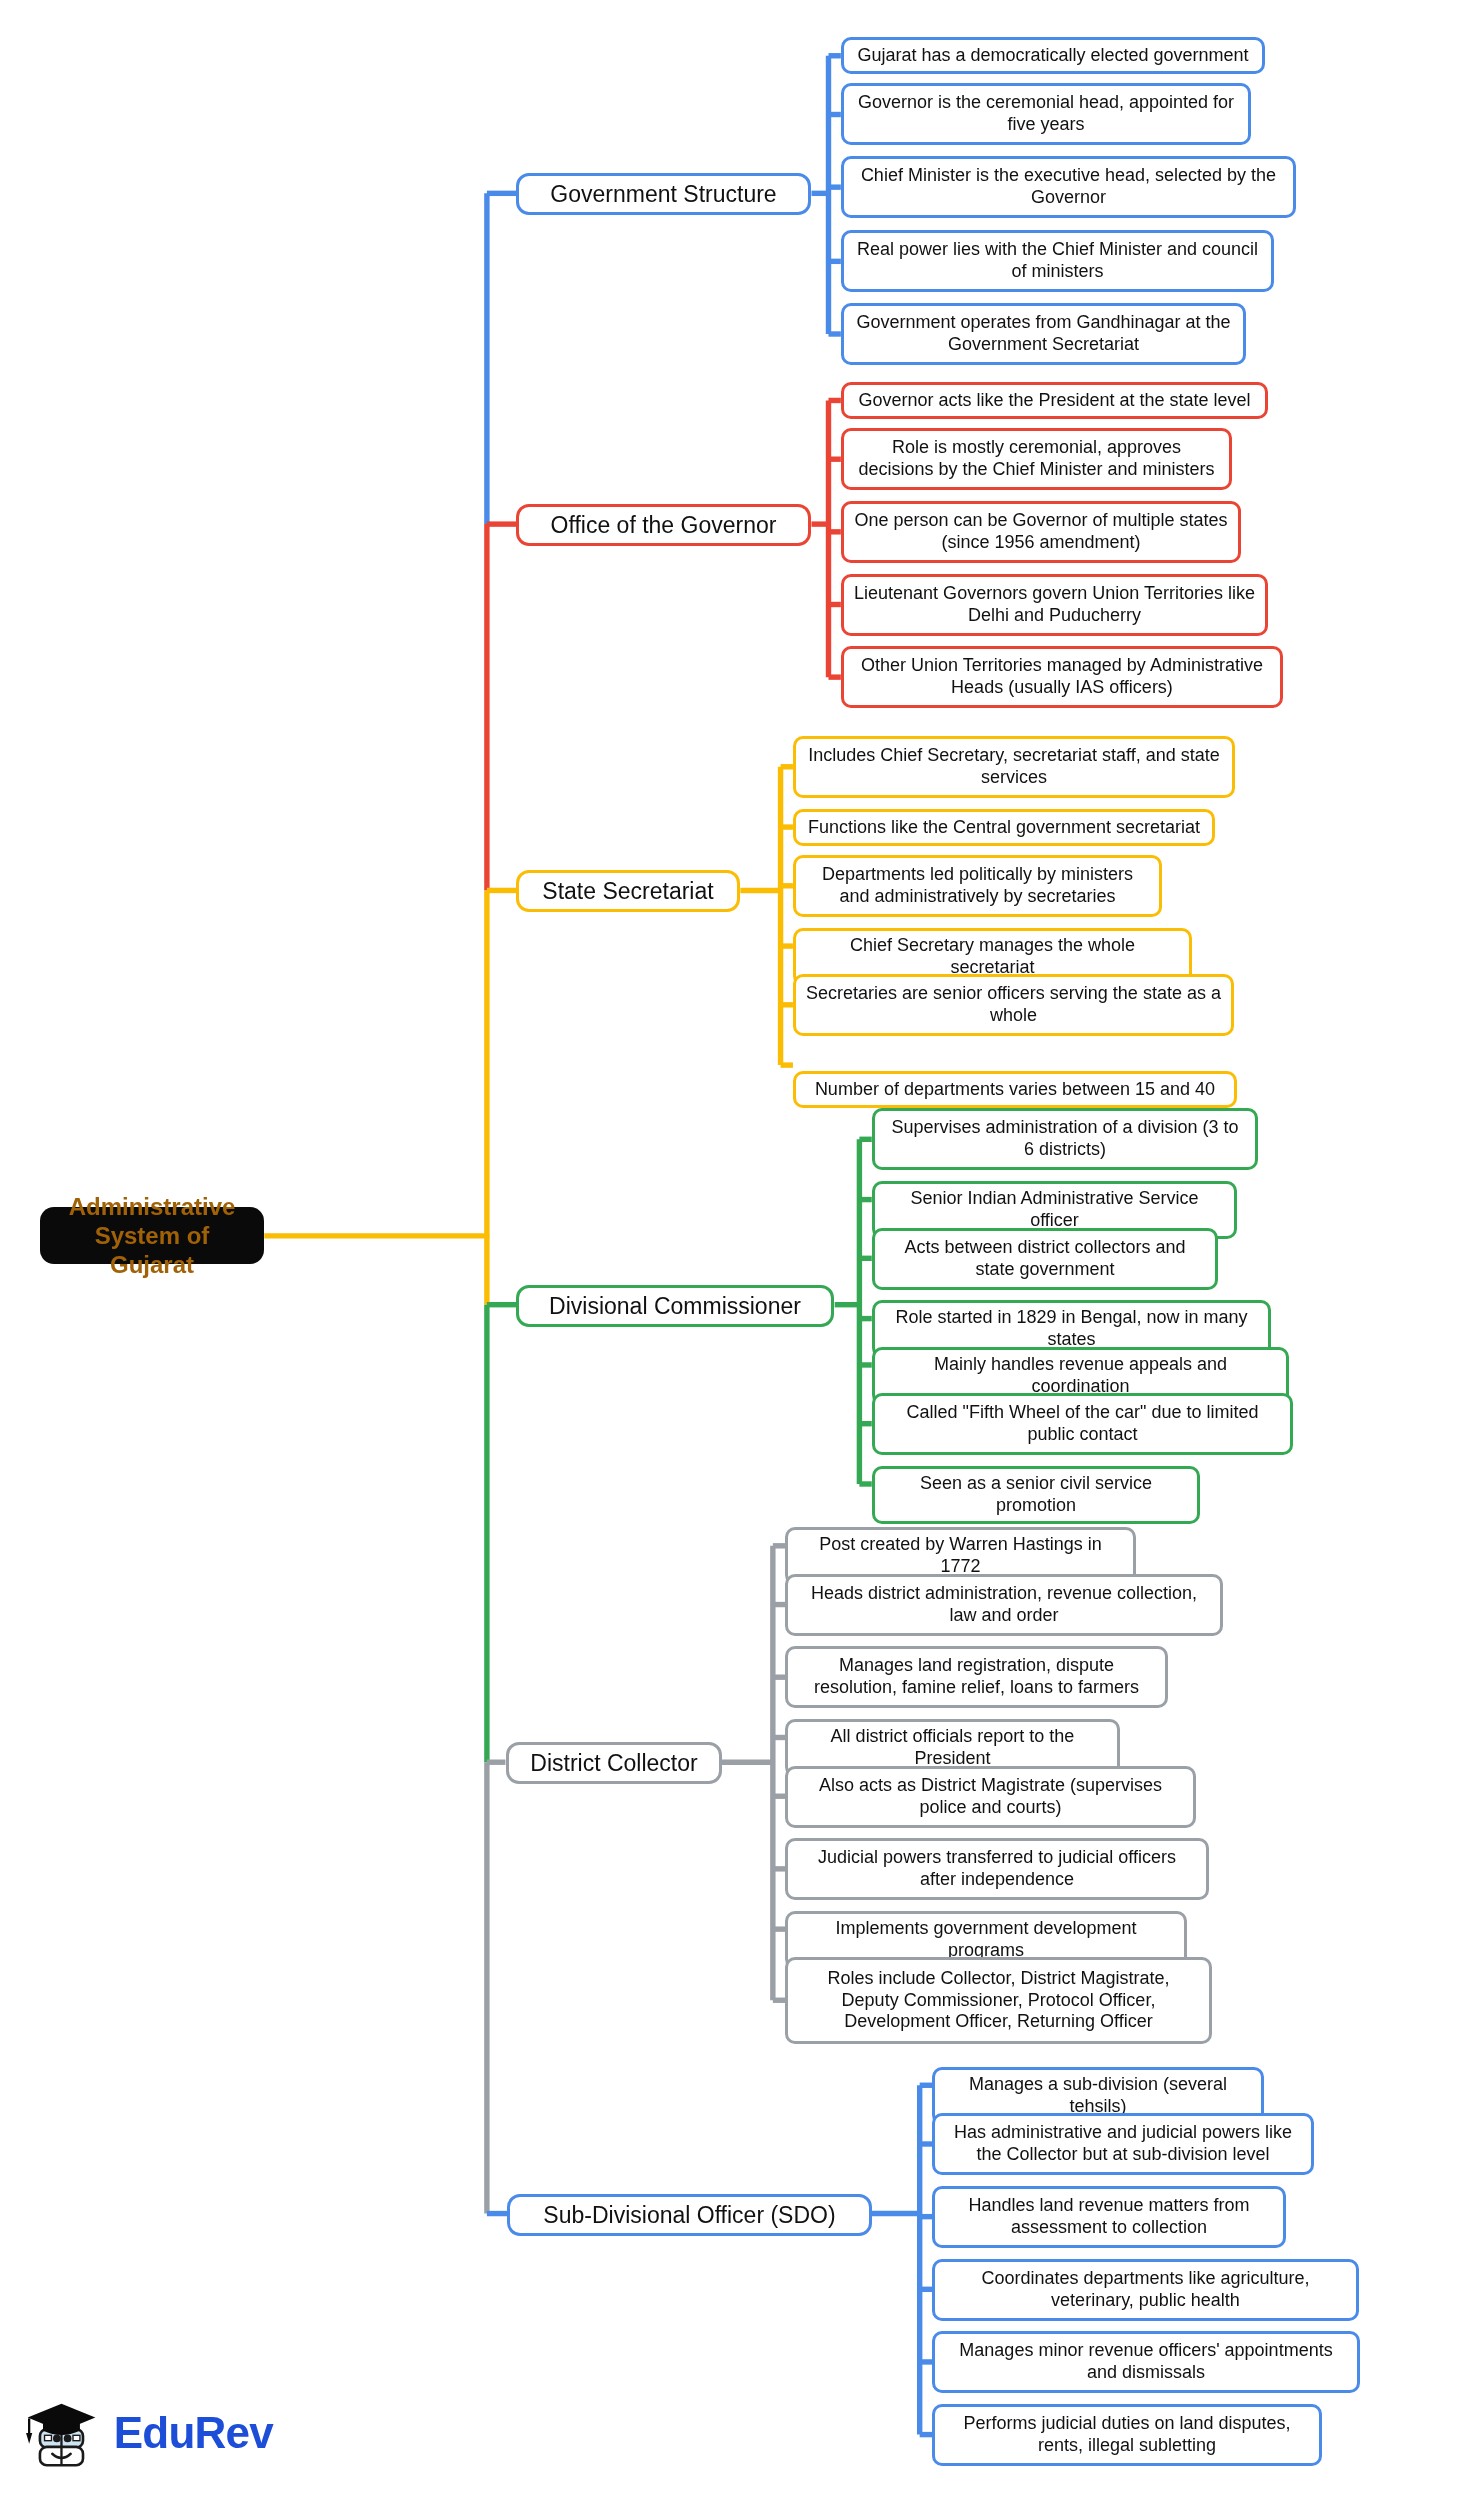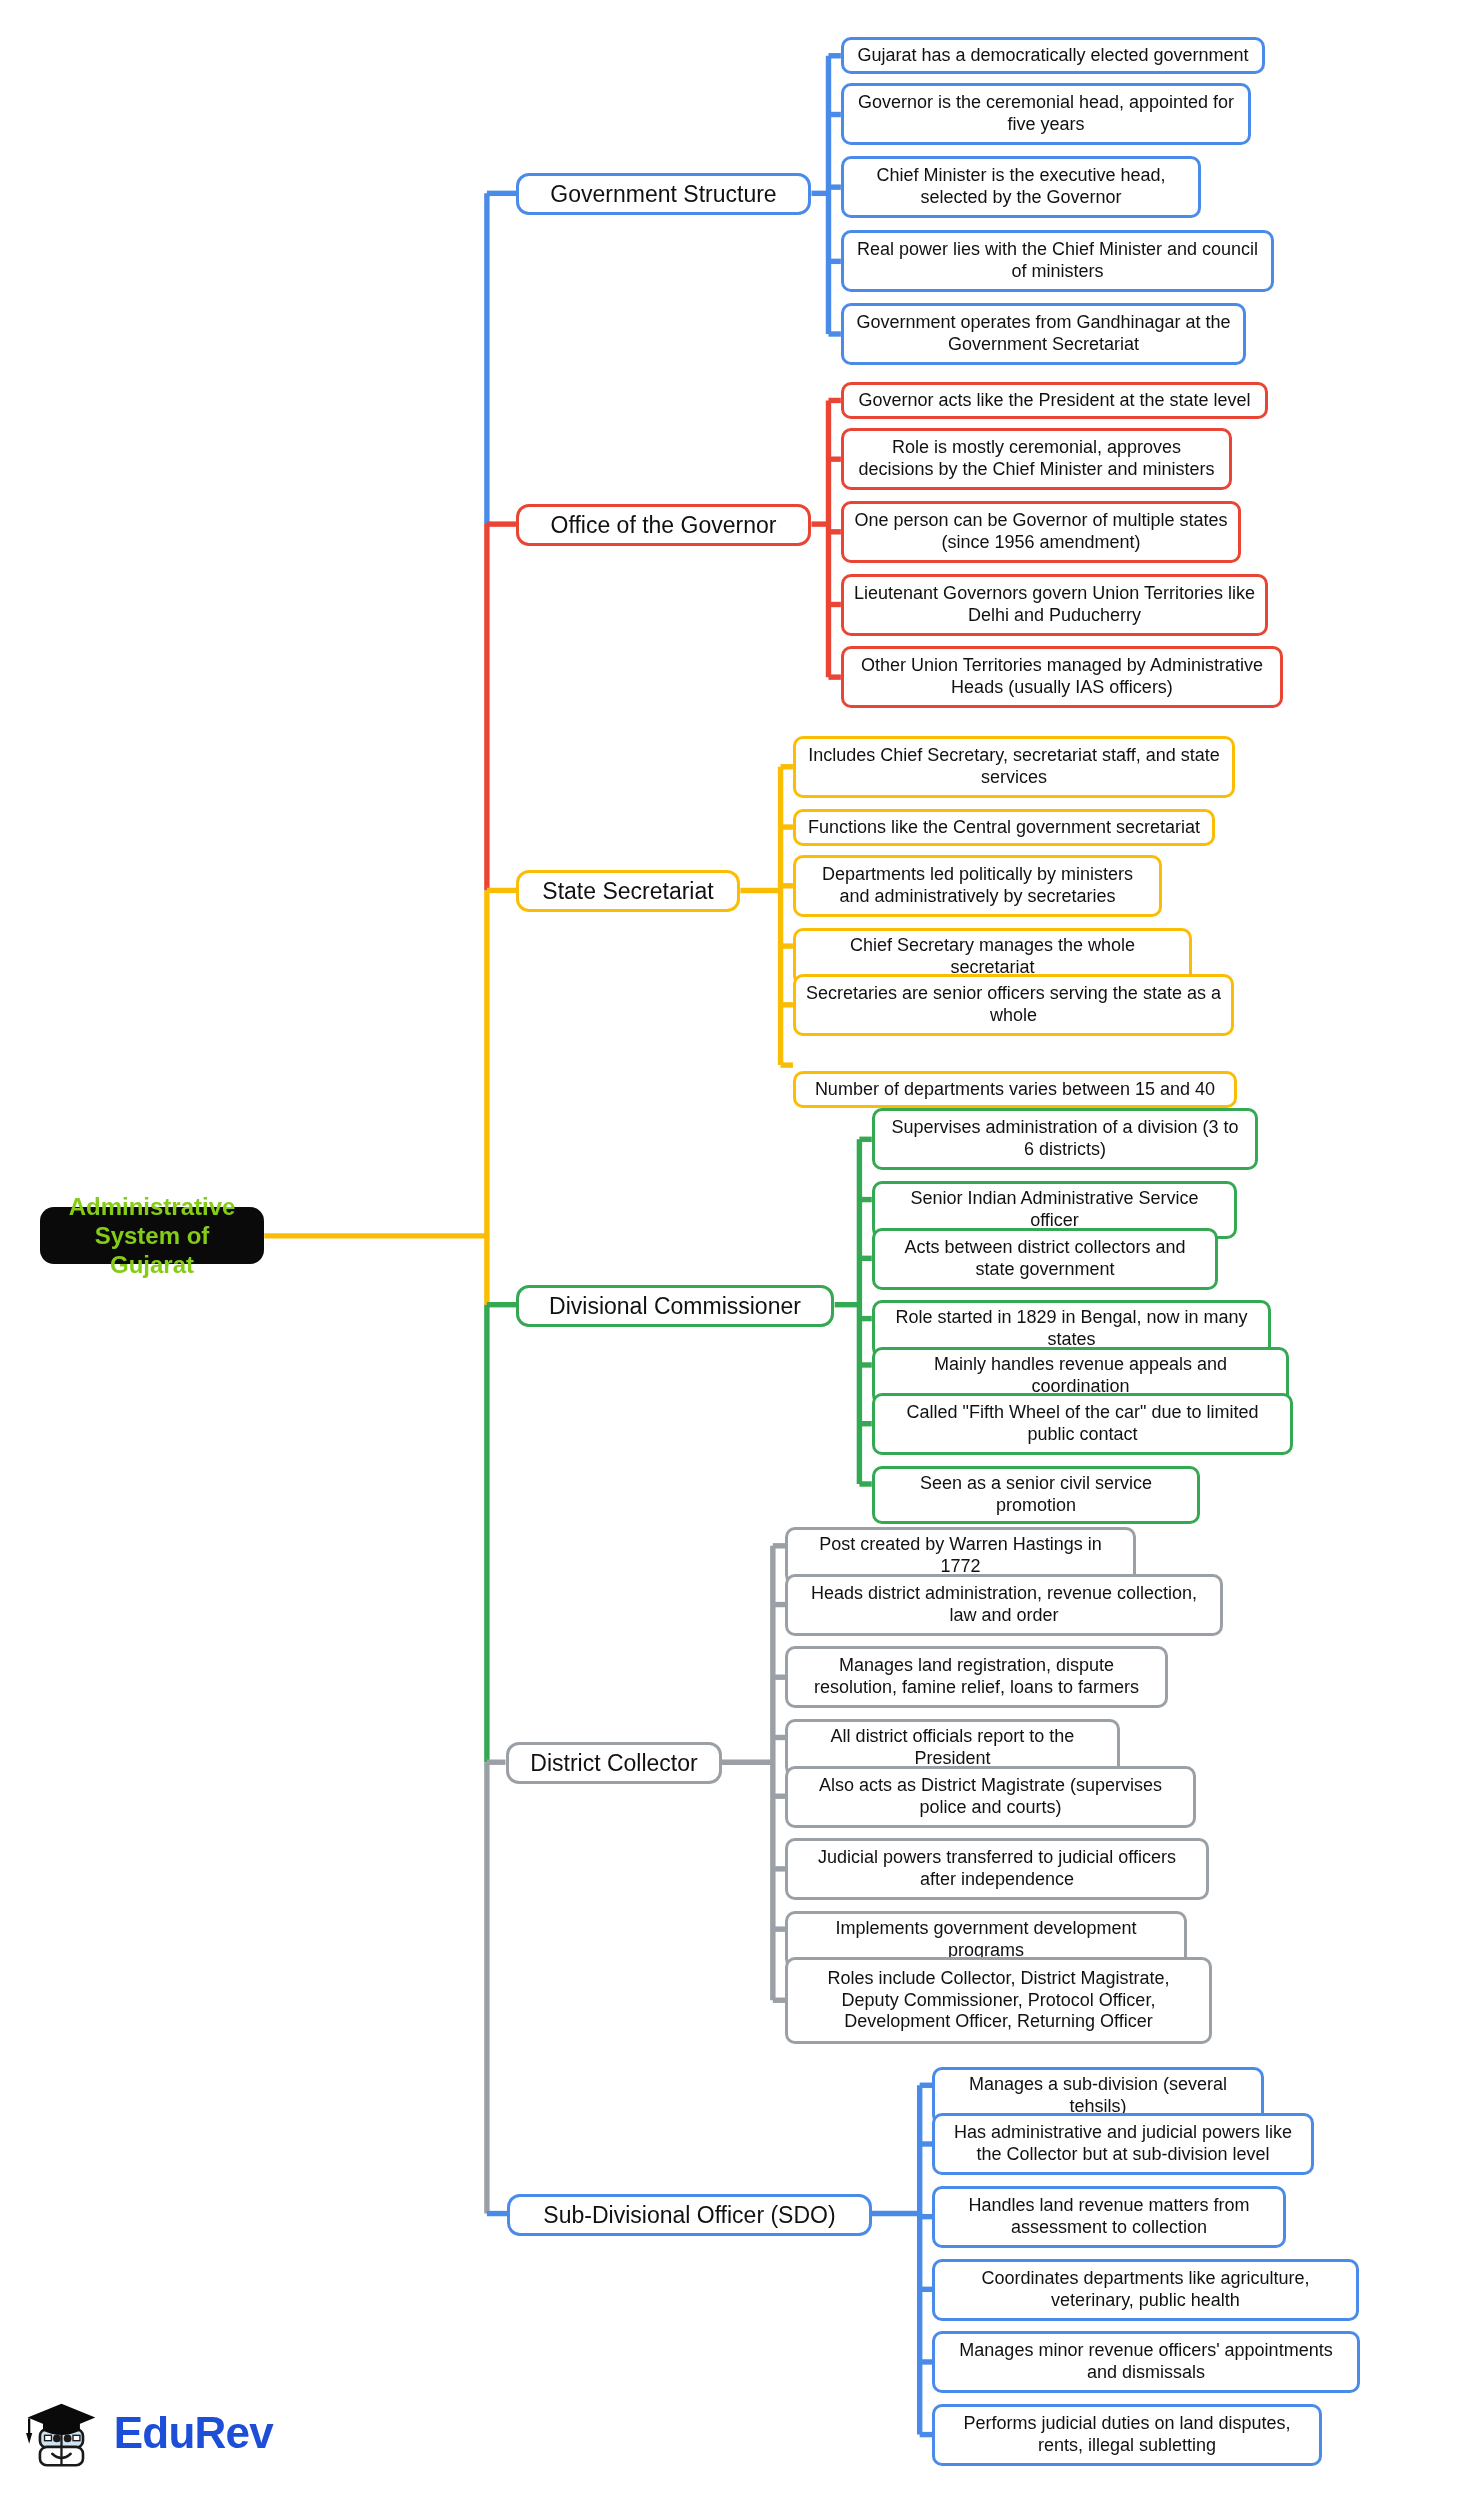--- a/index.html
+++ b/index.html
@@ -45,21 +45,21 @@
   }
 
   .root-node {
     position: absolute;
     box-sizing: border-box;
     display: flex;
     align-items: center;
     justify-content: center;
     text-align: center;
     background: #0a0a0a;
-    color: #84cc16;
+    color: #a16207;
     border-radius: 14px;
     font-size: 24px;
     font-weight: bold;
     line-height: 1.22;
     padding: 6.2px 12.4px;
   }
 
   .branch-node {
     font-size: 23px;
     border-radius: 13px;
@@ -170,21 +170,21 @@
   <div id="nodes-layer">
       <div class="node branch-node c-blue" style="left: 516px; top: 173px; width: 295px; min-height: 40px;">
         <span>Government Structure</span>
       </div>
       <div class="node leaf-node c-blue" style="left: 841px; top: 37px; width: 424px; min-height: 37px;">
         <span>Gujarat has a democratically elected government</span>
       </div>
       <div class="node leaf-node c-blue" style="left: 841px; top: 83px; width: 410px; min-height: 62px;">
         <span>Governor is the ceremonial head, appointed for five years</span>
       </div>
-      <div class="node leaf-node c-blue" style="left: 841px; top: 156px; width: 360px; min-height: 62px;">
+      <div class="node leaf-node c-blue" style="left: 841px; top: 156px; width: 455px; min-height: 62px;">
         <span>Chief Minister is the executive head, selected by the Governor</span>
       </div>
       <div class="node leaf-node c-blue" style="left: 841px; top: 230px; width: 433px; min-height: 62px;">
         <span>Real power lies with the Chief Minister and council of ministers</span>
       </div>
       <div class="node leaf-node c-blue" style="left: 841px; top: 303px; width: 405px; min-height: 62px;">
         <span>Government operates from Gandhinagar at the Government Secretariat</span>
       </div>
       <div class="node branch-node c-red" style="left: 516px; top: 504px; width: 295px; min-height: 40px;">
         <span>Office of the Governor</span>

